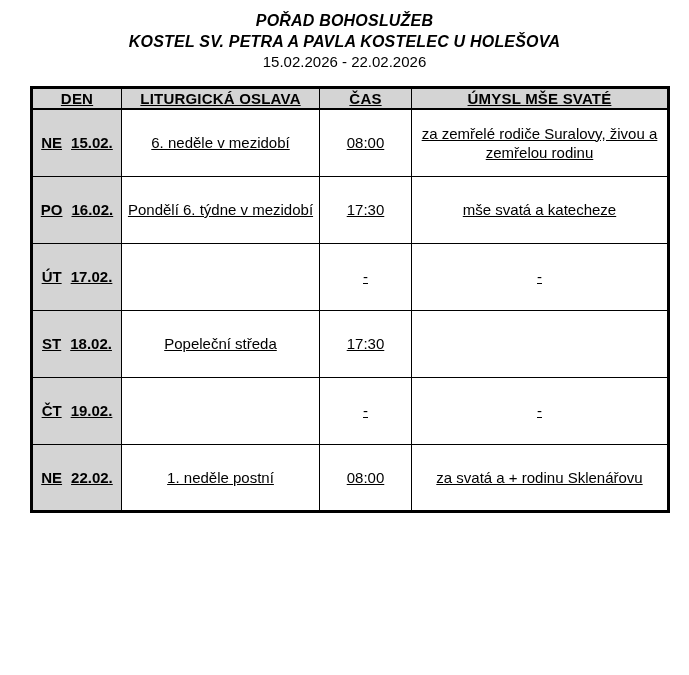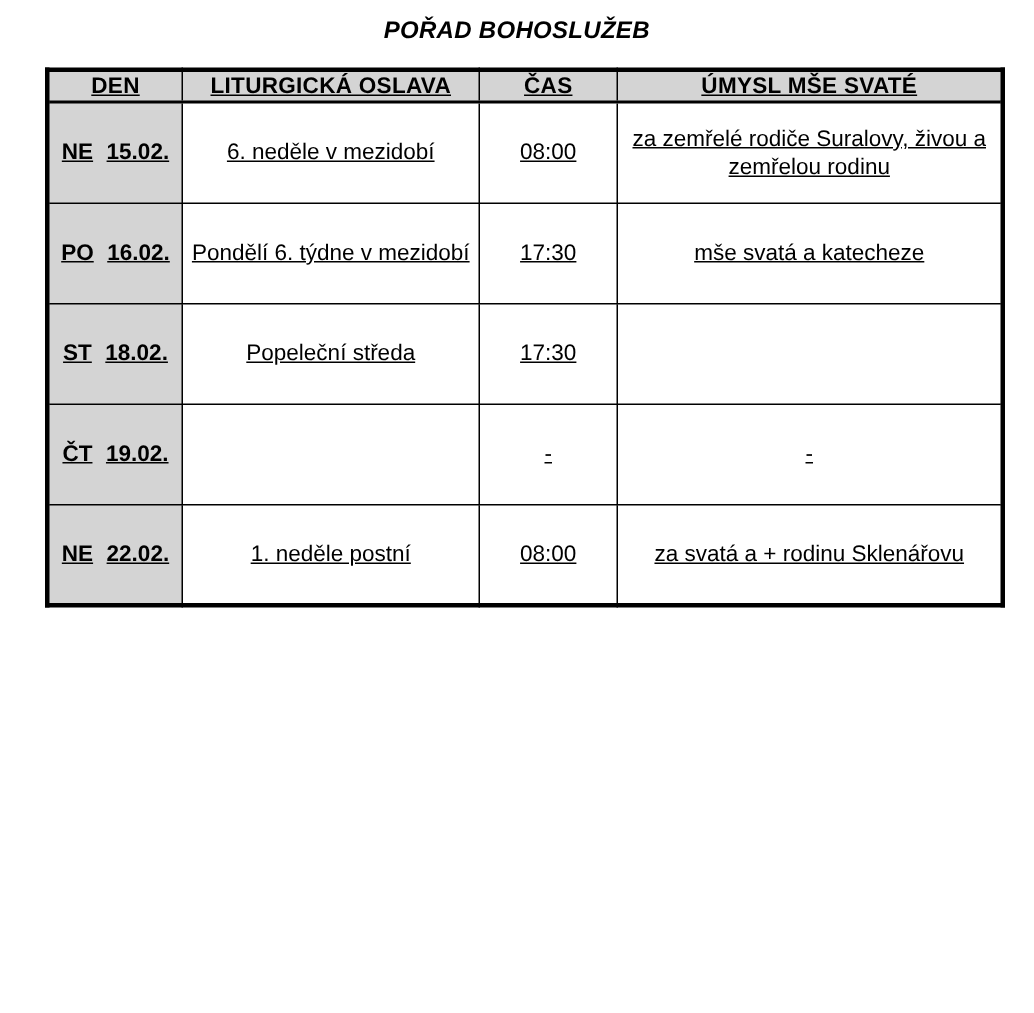--- a/index.html
+++ b/index.html
@@ -72,20 +72,22 @@
   }
   td.day-cell .day-date { margin-left: 9px; }
   td.celebration-cell { padding: 2px 10px; }
   td.intention-cell   { padding: 2px 3px; }
 </style>
 </head>
 <body>
 
 <div class="doc-header">
   <div class="doc-title">POŘAD BOHOSLUŽEB</div>
+  <div class="doc-subtitle">KOSTEL SV. PETRA A PAVLA KOSTELEC U HOLEŠOVA</div>
+  <div class="doc-daterange">15.02.2026 - 22.02.2026</div>
 </div>
 
 <table class="schedule">
   <colgroup>
     <col style="width:90px">
       <col style="width:198px">
       <col style="width:92px">
       <col style="width:257px">
   </colgroup>
   <thead>
@@ -103,20 +105,26 @@
       <td class="time-cell">08:00</td>
       <td class="intention-cell">za zemřelé rodiče Suralovy, živou a zemřelou rodinu</td>
     </tr>
     <tr>
       <td class="day-cell"><span class="day-abbr">PO</span><span class="day-date">16.02.</span></td>
       <td class="celebration-cell">Pondělí 6. týdne v mezidobí</td>
       <td class="time-cell">17:30</td>
       <td class="intention-cell">mše svatá a katecheze</td>
     </tr>
     <tr>
+      <td class="day-cell"><span class="day-abbr">ÚT</span><span class="day-date">17.02.</span></td>
+      <td class="celebration-cell"></td>
+      <td class="time-cell">-</td>
+      <td class="intention-cell">-</td>
+    </tr>
+    <tr>
       <td class="day-cell"><span class="day-abbr">ST</span><span class="day-date">18.02.</span></td>
       <td class="celebration-cell">Popeleční středa</td>
       <td class="time-cell">17:30</td>
       <td class="intention-cell"></td>
     </tr>
     <tr>
       <td class="day-cell"><span class="day-abbr">ČT</span><span class="day-date">19.02.</span></td>
       <td class="celebration-cell"></td>
       <td class="time-cell">-</td>
       <td class="intention-cell">-</td>

